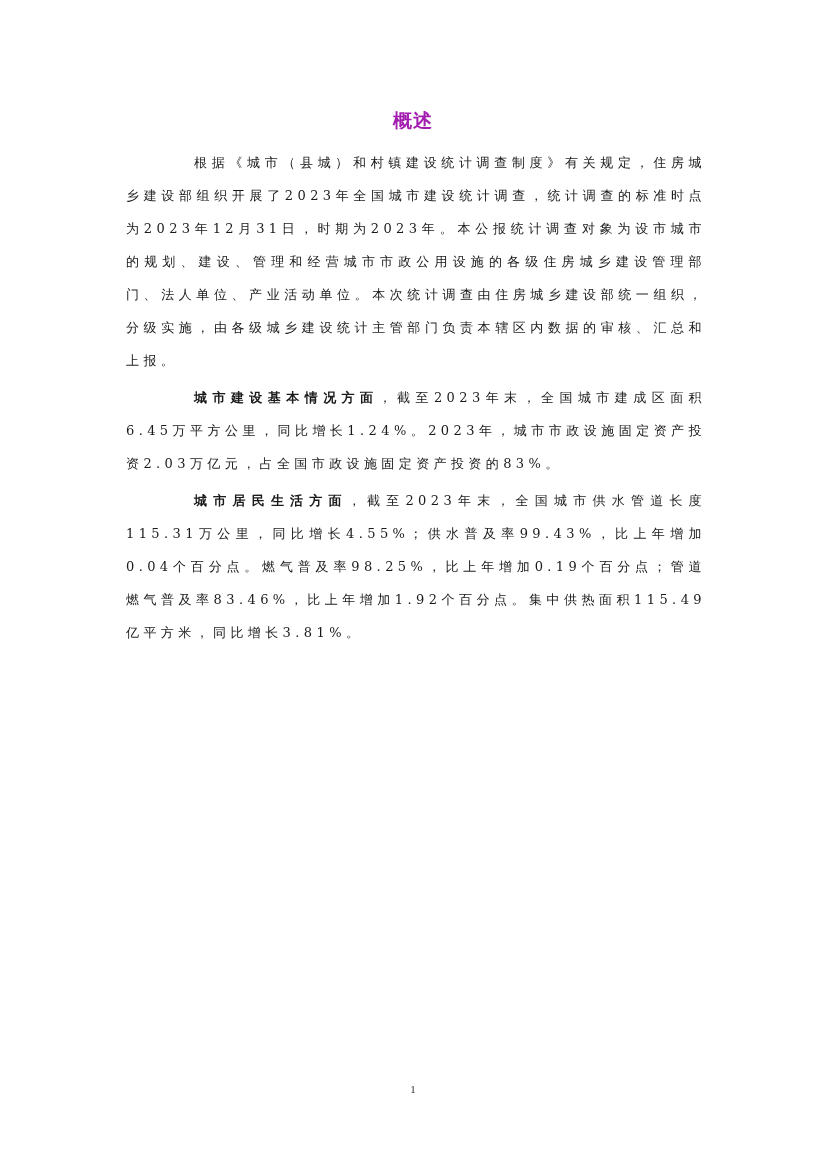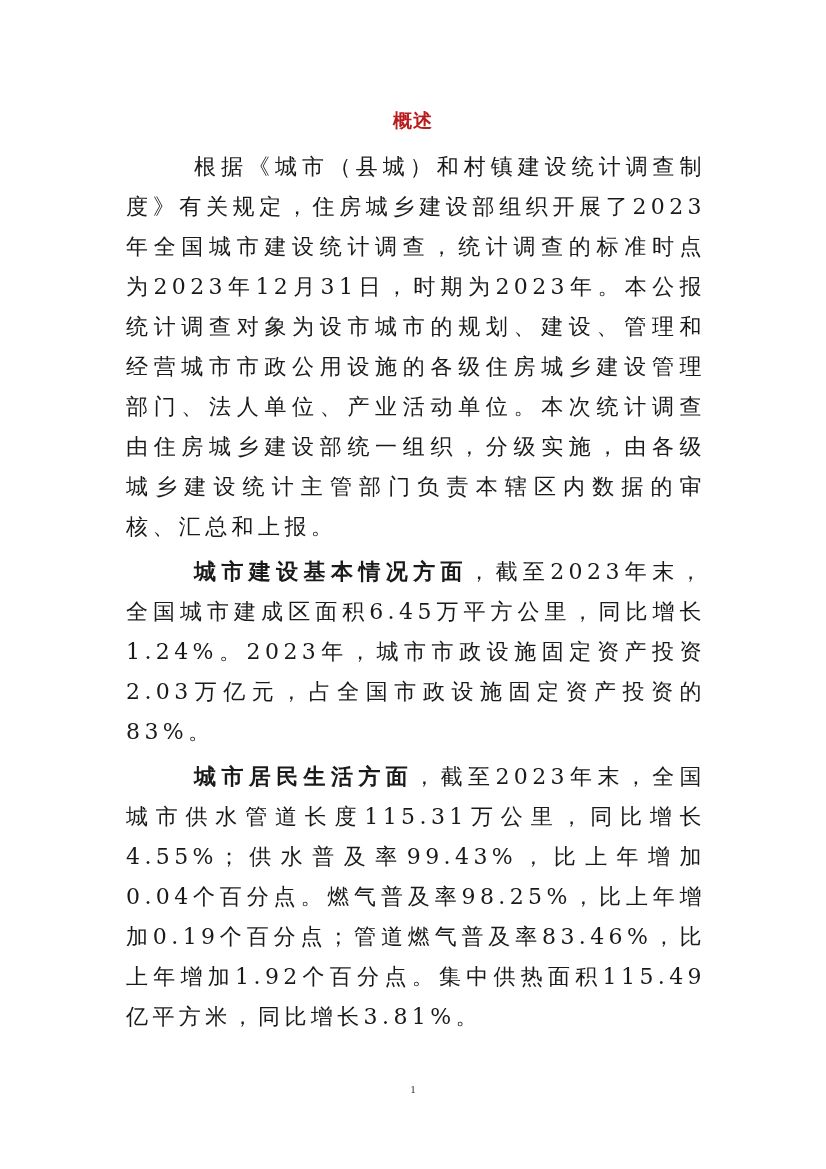--- a/index.html
+++ b/index.html
@@ -1,23 +1,23 @@
 <!DOCTYPE html>
 <html><head>
 <meta charset="utf-8">
 <style>
   html, body { margin: 0; padding: 0; background: #ffffff; }
   body { width: 826px; height: 1169px; position: relative; overflow: hidden;
          font-family: "DejaVu Serif", "Liberation Serif", serif; color: #1a1a1a; }
   .page { position: absolute; left: 0; top: 0; width: 826px; height: 1169px; background: #fff; }
   .title { position: absolute; left: 0; right: 0; top: 108px; text-align: center;
            font-family: Liberation Serif, serif; font-weight: bold;
-           font-size: 19px; letter-spacing: 1px; color: #b91c1c; }
+           font-size: 19px; letter-spacing: 1px; color: #a21caf; }
   .body { position: absolute; left: 126px; top: 146px; width: 580px; }
-  .para { margin: 0; font-size: 22px; line-height: 40px; text-indent: 44px;
+  .para { margin: 0; font-size: 13px; line-height: 33px; text-indent: 44px;
           text-align: justify; text-align-last: left; letter-spacing: 4.4px; }
   .lead { font-weight: bold; letter-spacing: 4.4px; margin-left: 24px; }
   .para + .para { margin-top: 4px; }
   .pagenum { position: absolute; left: 0; right: 0; top: 1083px; text-align: center;
              font-family: "Liberation Serif", serif; font-size: 11px; color: #333; }
 </style>
 </head>
 <body>
 
 <div class="page">

